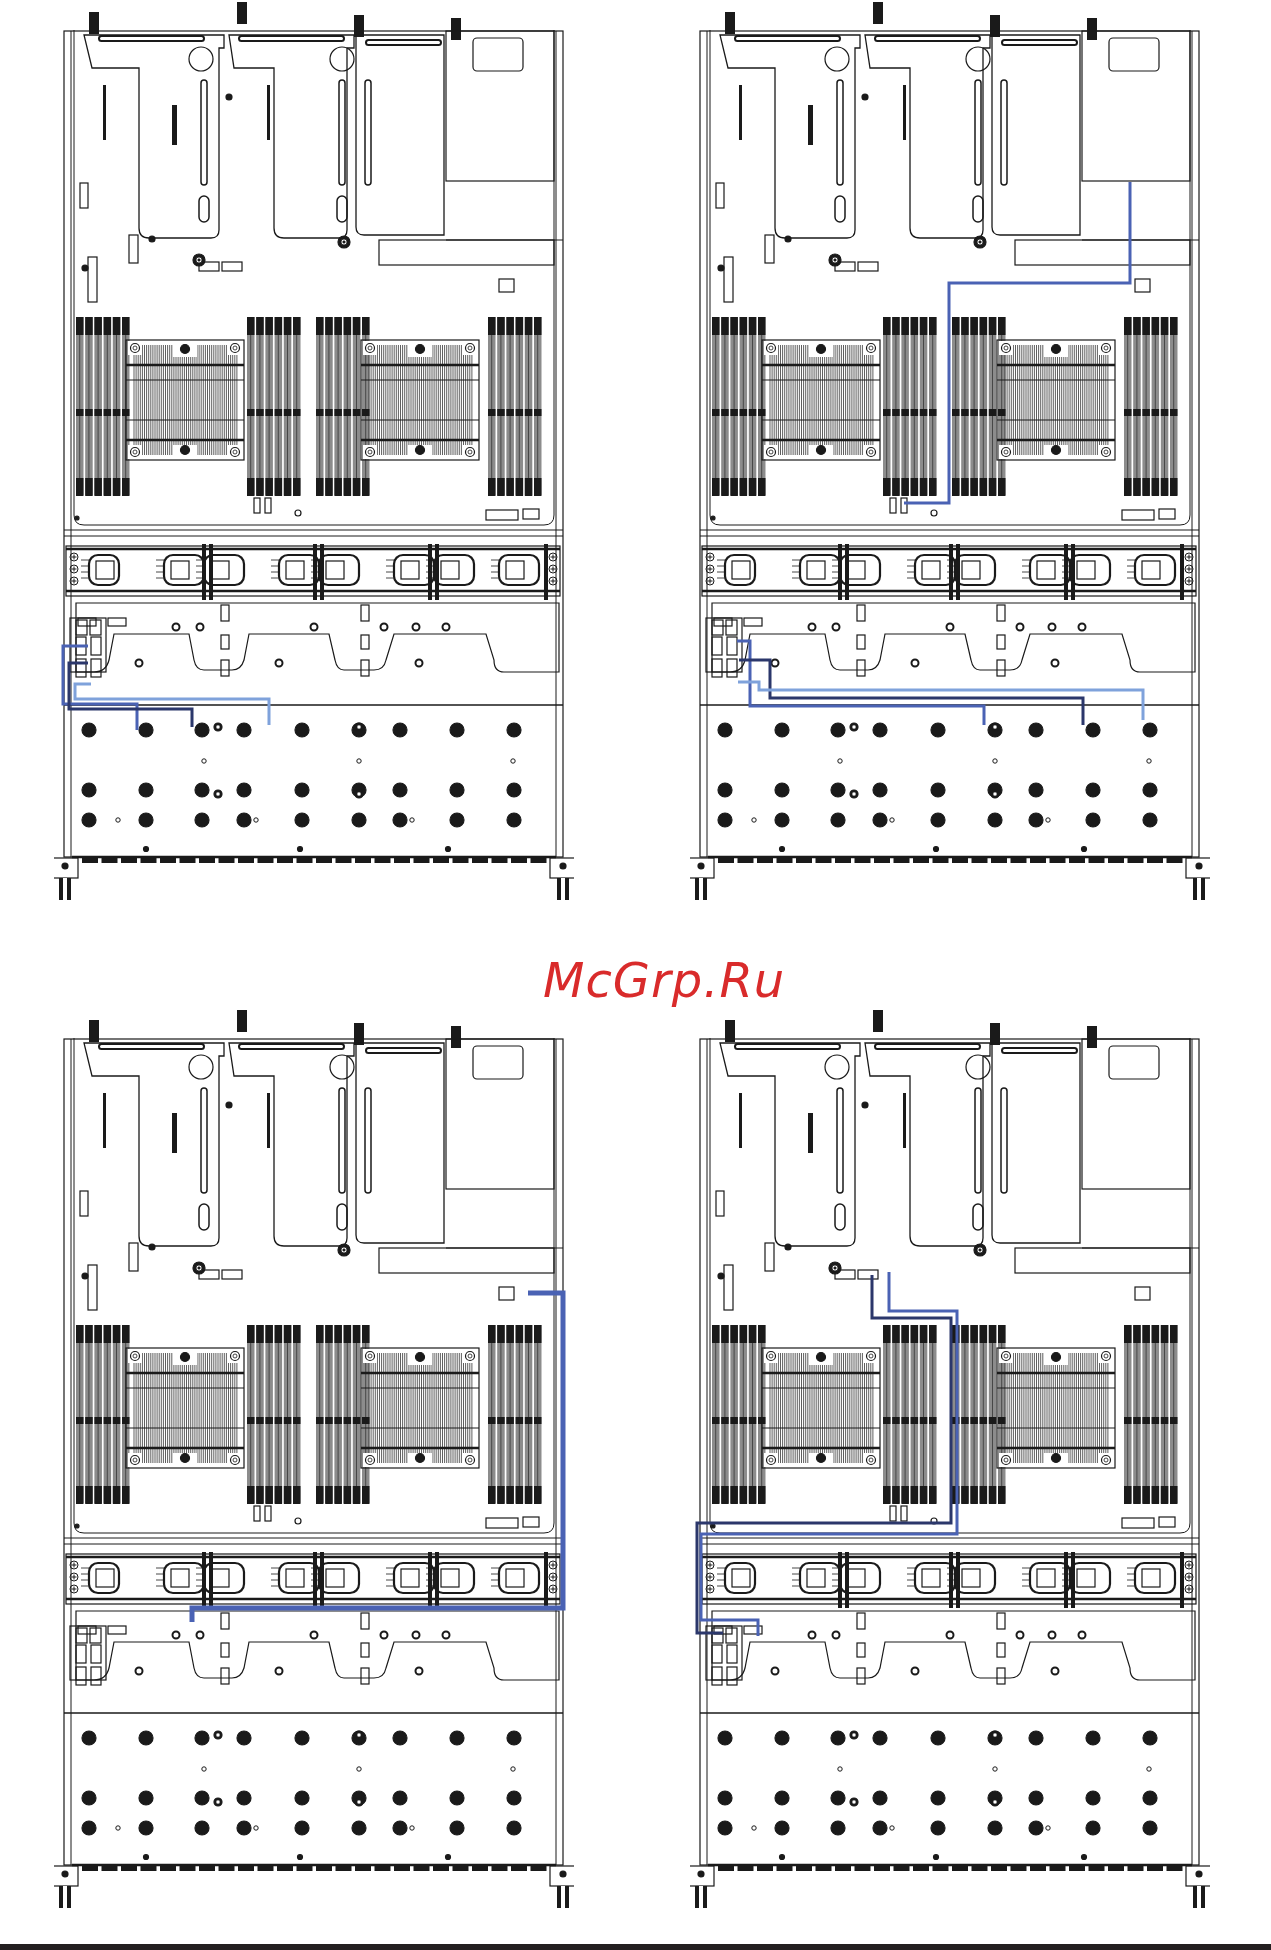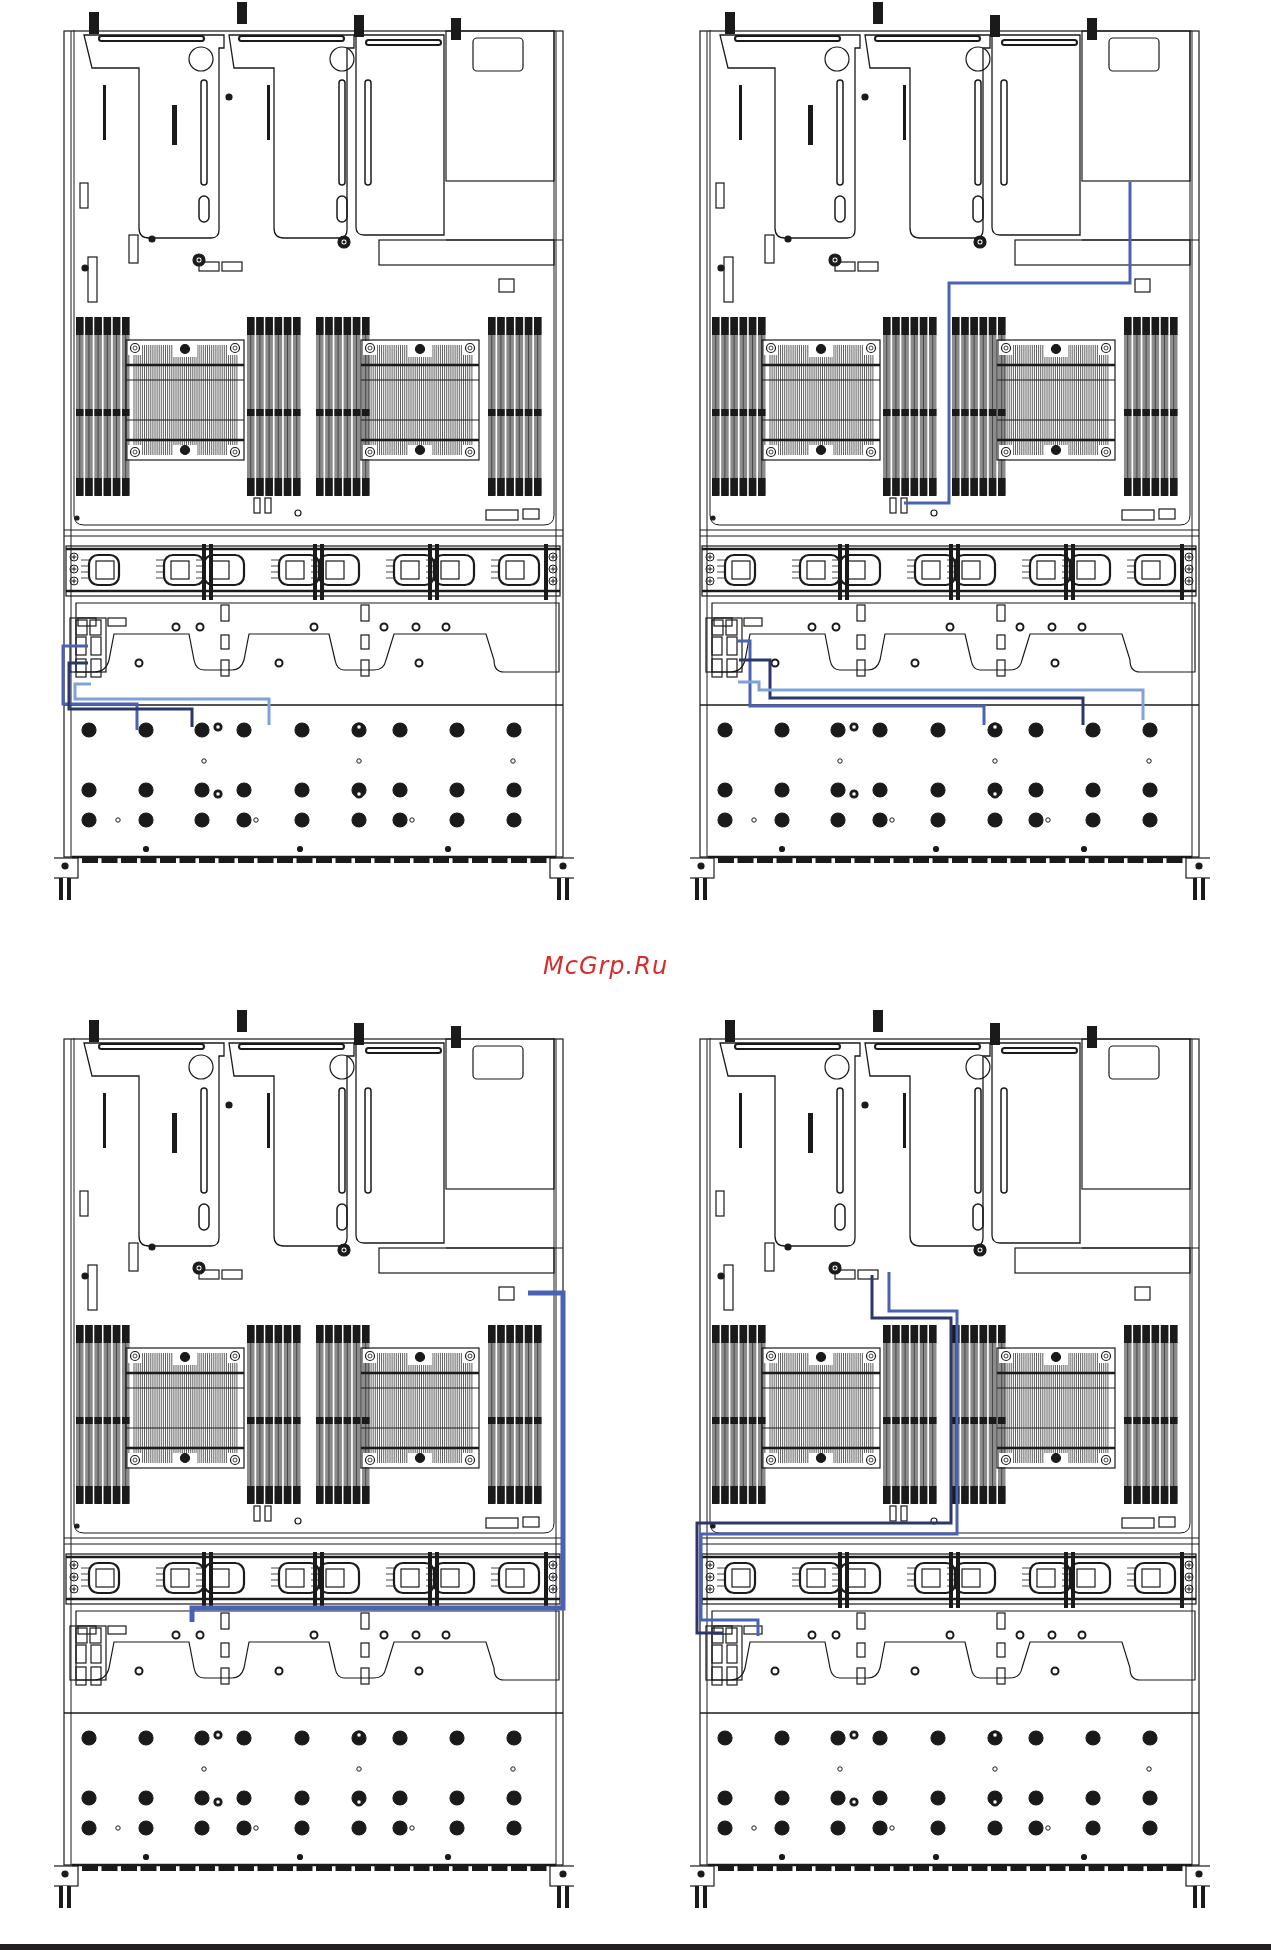--- a/index.html
+++ b/index.html
@@ -1,19 +1,19 @@
 <!DOCTYPE html>
 <html><head>
 <meta charset="utf-8">
 <style>
   html,body{margin:0;padding:0;background:#fff;}
   body{width:1271px;height:1950px;position:relative;overflow:hidden;font-family:"DejaVu Sans",sans-serif;}
   .panel{position:absolute;width:520px;height:900px;}
   .panel svg{width:520px;height:900px;display:block;}
-  .watermark{position:absolute;left:543px;top:952px;font-family:"DejaVu Sans",sans-serif;font-style:italic;font-size:24px;color:#d92b2b;letter-spacing:1px;}
+  .watermark{position:absolute;left:543px;top:952px;font-family:"DejaVu Sans",sans-serif;font-style:italic;font-size:48px;color:#d92b2b;letter-spacing:1px;}
   .bottom-rule{position:absolute;left:0;top:1944px;width:1271px;height:6px;background:#231f20;}
 </style>
 </head>
 <body>
 
 <div class="panel" id="panel-0" style="left: 54px; top: 0px;">
     <svg viewBox="0 0 520 900">
       <rect x="10" y="31" width="499" height="826" fill="none" stroke="#1a1a1a" stroke-width="1.2"></rect>
       <line x1="17" y1="31" x2="17" y2="857" stroke="#1a1a1a" stroke-width="1"></line>
       <line x1="502" y1="31" x2="502" y2="857" stroke="#1a1a1a" stroke-width="1"></line>

